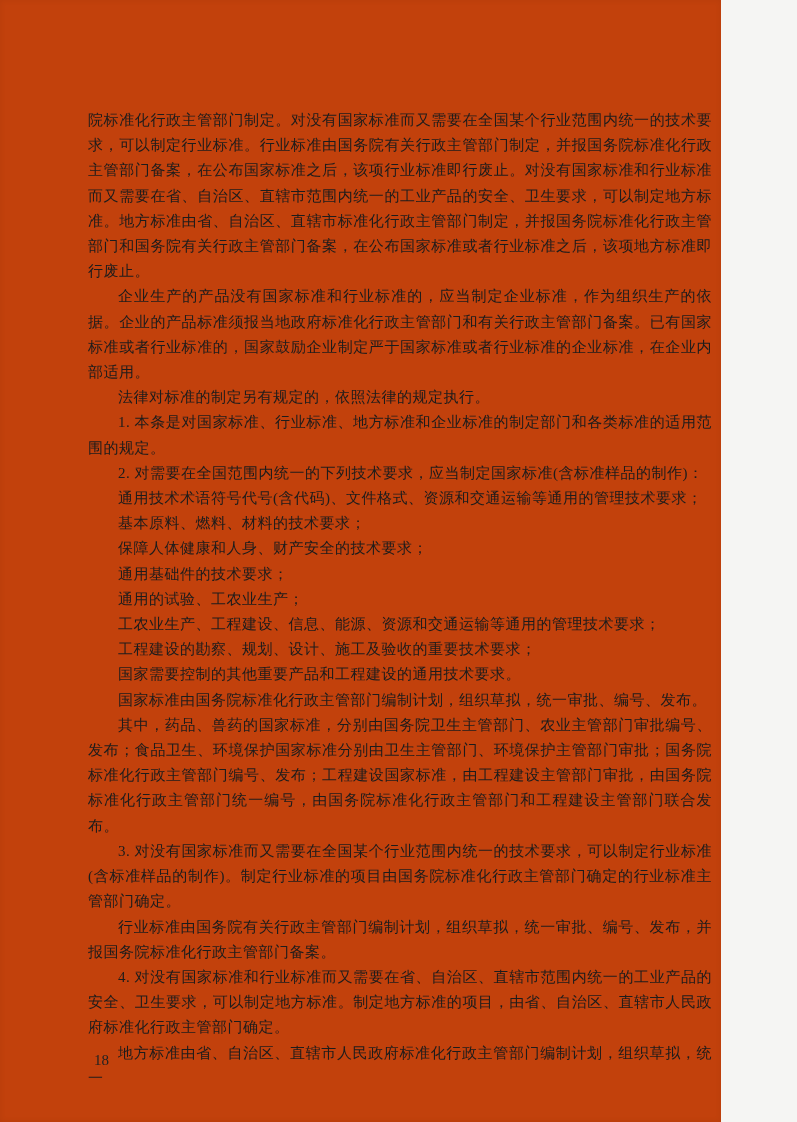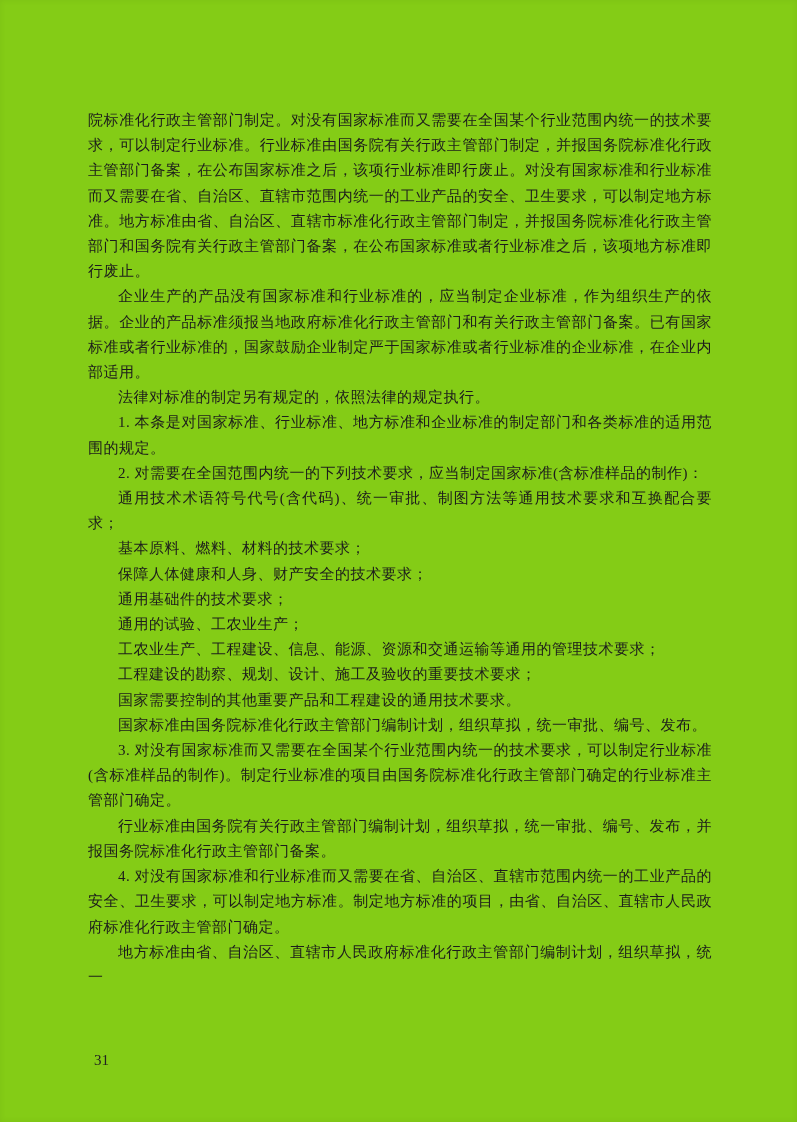--- a/index.html
+++ b/index.html
@@ -6,23 +6,23 @@
   body {
     width: 797px;
     height: 1122px;
     background: #f5f5f3;
     position: relative;
     font-family: "Liberation Serif", "DejaVu Serif", serif;
   }
   .page {
     position: absolute;
     left: 0; top: 0;
-    width: 797px;
+    width: 721px;
     height: 1122px;
-    background: #84cc16;
+    background: #c2410c;
     box-shadow: inset 0 0 6px rgba(0,0,0,0.06);
   }
   .text-block {
     position: absolute;
     left: 88px;
     top: 108px;
     width: 624px;
     font-size: 15px;
     line-height: 25.2px;
     color: #1c1c1c;
@@ -47,28 +47,29 @@
 </head>
 <body>
 
 <div class="page">
   <div class="text-block">
     <p class="no-indent">院标准化行政主管部门制定。对没有国家标准而又需要在全国某个行业范围内统一的技术要求，可以制定行业标准。行业标准由国务院有关行政主管部门制定，并报国务院标准化行政主管部门备案，在公布国家标准之后，该项行业标准即行废止。对没有国家标准和行业标准而又需要在省、自治区、直辖市范围内统一的工业产品的安全、卫生要求，可以制定地方标准。地方标准由省、自治区、直辖市标准化行政主管部门制定，并报国务院标准化行政主管部门和国务院有关行政主管部门备案，在公布国家标准或者行业标准之后，该项地方标准即行废止。</p>
     <p>企业生产的产品没有国家标准和行业标准的，应当制定企业标准，作为组织生产的依据。企业的产品标准须报当地政府标准化行政主管部门和有关行政主管部门备案。已有国家标准或者行业标准的，国家鼓励企业制定严于国家标准或者行业标准的企业标准，在企业内部适用。</p>
     <p>法律对标准的制定另有规定的，依照法律的规定执行。</p>
     <p>1. 本条是对国家标准、行业标准、地方标准和企业标准的制定部门和各类标准的适用范围的规定。</p>
     <p>2. 对需要在全国范围内统一的下列技术要求，应当制定国家标准(含标准样品的制作)：</p>
-    <p>通用技术术语符号代号(含代码)、统一审批、制图方法等通用技术要求和互换配合要求；</p>
+    <p>通用技术术语符号代号(含代码)、文件格式、资源和交通运输等通用的管理技术要求；</p>
     <p>基本原料、燃料、材料的技术要求；</p>
     <p>保障人体健康和人身、财产安全的技术要求；</p>
     <p>通用基础件的技术要求；</p>
     <p>通用的试验、工农业生产；</p>
     <p>工农业生产、工程建设、信息、能源、资源和交通运输等通用的管理技术要求；</p>
     <p>工程建设的勘察、规划、设计、施工及验收的重要技术要求；</p>
     <p>国家需要控制的其他重要产品和工程建设的通用技术要求。</p>
     <p>国家标准由国务院标准化行政主管部门编制计划，组织草拟，统一审批、编号、发布。</p>
+    <p>其中，药品、兽药的国家标准，分别由国务院卫生主管部门、农业主管部门审批编号、发布；食品卫生、环境保护国家标准分别由卫生主管部门、环境保护主管部门审批；国务院标准化行政主管部门编号、发布；工程建设国家标准，由工程建设主管部门审批，由国务院标准化行政主管部门统一编号，由国务院标准化行政主管部门和工程建设主管部门联合发布。</p>
     <p>3. 对没有国家标准而又需要在全国某个行业范围内统一的技术要求，可以制定行业标准(含标准样品的制作)。制定行业标准的项目由国务院标准化行政主管部门确定的行业标准主管部门确定。</p>
     <p>行业标准由国务院有关行政主管部门编制计划，组织草拟，统一审批、编号、发布，并报国务院标准化行政主管部门备案。</p>
     <p>4. 对没有国家标准和行业标准而又需要在省、自治区、直辖市范围内统一的工业产品的安全、卫生要求，可以制定地方标准。制定地方标准的项目，由省、自治区、直辖市人民政府标准化行政主管部门确定。</p>
     <p>地方标准由省、自治区、直辖市人民政府标准化行政主管部门编制计划，组织草拟，统一</p>
   </div>
-  <div class="page-number">31</div>
+  <div class="page-number">18</div>
 </div>
 
 </body></html>

